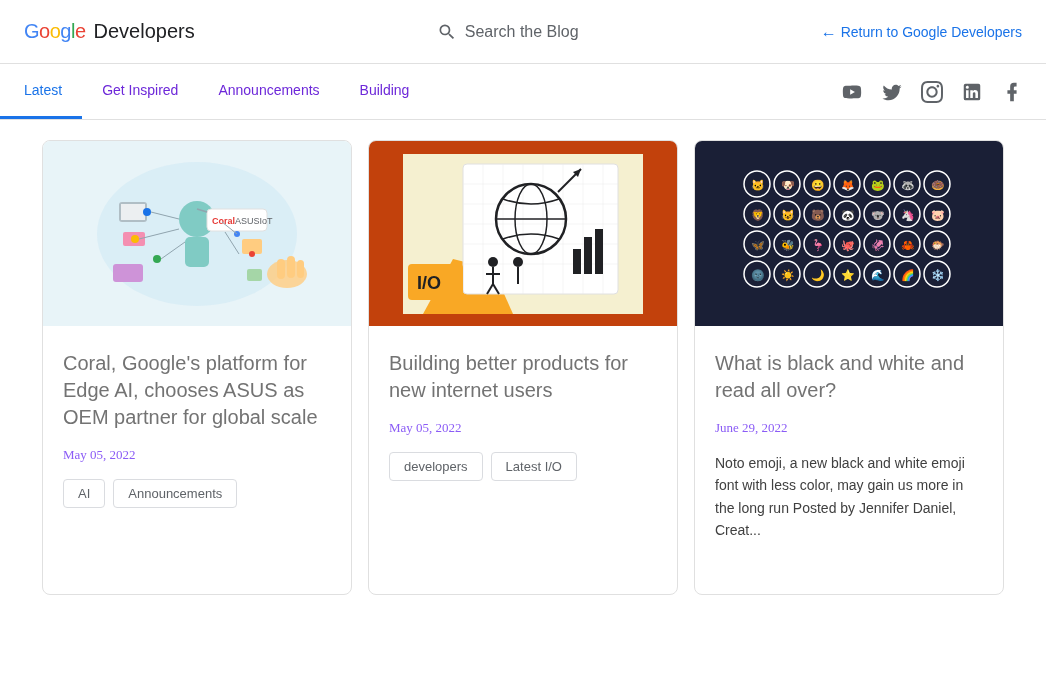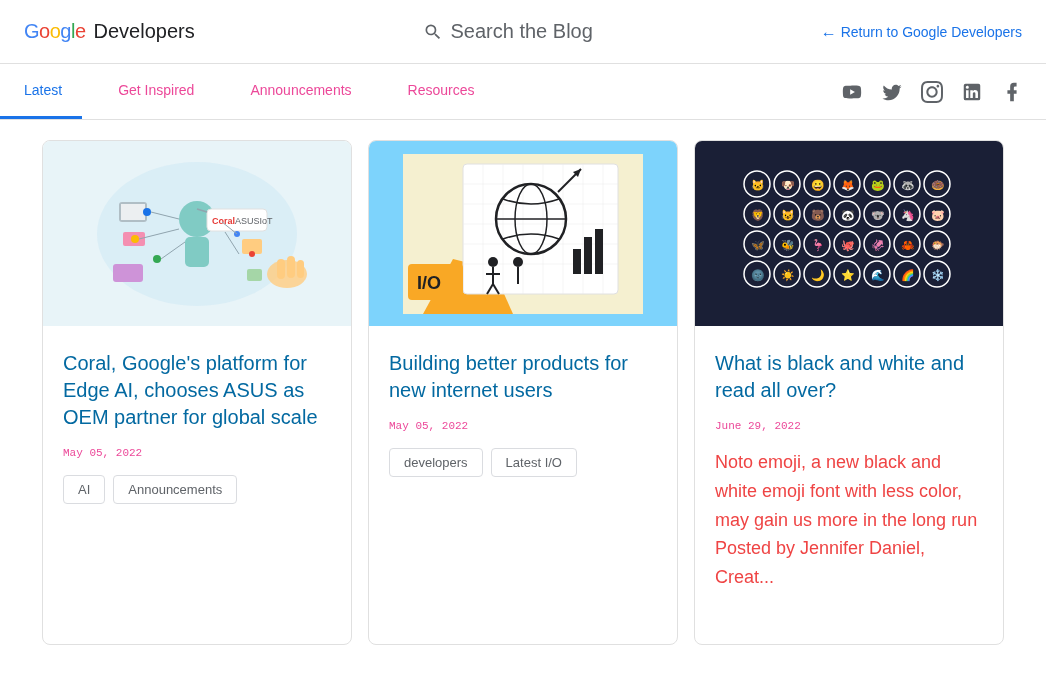--- a/index.html
+++ b/index.html
@@ -33,21 +33,21 @@
     }
     .g-blue { color: #4285F4; }
     .g-red { color: #EA4335; }
     .g-yellow { color: #FBBC05; }
     .g-green { color: #34A853; }
     .header-center {
       display: flex;
       align-items: center;
       gap: 8px;
       color: #5f6368;
-      font-size: 20px;
+      font-size: 16px;
     }
     .search-icon-svg {
       width: 20px; height: 20px;
       fill: #5f6368;
     }
     .header-right {
       display: flex;
       align-items: center;
       gap: 4px;
       color: #1a73e8;
@@ -63,28 +63,28 @@
     .nav {
       display: flex;
       align-items: center;
       justify-content: space-between;
       padding: 0 0 0 0;
       border-bottom: 1px solid #e0e0e0;
     }
     .nav-tabs {
       display: flex;
       align-items: center;
-      gap: 16px;
+      gap: 0;
       padding-left: 0;
     }
     .nav-tab {
       padding: 18px 20px;
       font-size: 14px;
       font-weight: 500;
-      color: #ec4899;
+      color: #6d28d9;
       cursor: pointer;
       border-bottom: 3px solid transparent;
       position: relative;
     }
     .nav-tab.active {
       color: #1a73e8;
       border-bottom: 3px solid #1a73e8;
     }
     .nav-tab:first-child {
       padding-left: 24px;
@@ -129,44 +129,44 @@
       display: flex;
       align-items: center;
       justify-content: center;
       overflow: hidden;
     }
     .card-image-1 {
       background: #e8f4f8;
       justify-content: center;
     }
     .card-image-2 {
-      background: #7dd3fc;
+      background: #c2410c;
     }
     .card-image-3 {
       background: #1a1f36;
     }
     .card-body {
       padding: 24px 20px 20px 20px;
     }
     .card-title {
       font-size: 20px;
       font-weight: 500;
       line-height: 1.35;
-      color: #0369a1;
+      color: #737373;
       margin-bottom: 16px;
     }
     .card-date {
-      font-size: 11px;
-      color: #ec4899;
-      font-family: Liberation Mono, monospace;
+      font-size: 13px;
+      color: #8b5cf6;
+      font-family: Liberation Serif, serif;
       margin-bottom: 16px;
     }
     .card-excerpt {
-      font-size: 18px;
-      color: #ef4444;
+      font-size: 14px;
+      color: #404040;
       line-height: 1.6;
       margin-bottom: 32px;
     }
     .tags {
       display: flex;
       flex-wrap: wrap;
       gap: 8px;
     }
     .tag {
       border: 1px solid #dadce0;
@@ -220,21 +220,21 @@
     <span class="arrow-left">←</span>
     <span>Return to Google Developers</span>
   </a>
 </div>
 
 <div class="nav">
   <div class="nav-tabs">
     <div class="nav-tab active">Latest</div>
     <div class="nav-tab">Get Inspired</div>
     <div class="nav-tab">Announcements</div>
-    <div class="nav-tab">Resources</div>
+    <div class="nav-tab">Building</div>
   </div>
   <div class="nav-social">
 
     <div class="social-icon">
       <svg width="22" height="22" viewBox="0 0 24 24" fill="#5f6368">
         <path d="M10 15l5.19-3L10 9v6m11.56-7.83c.13.47.22 1.1.28 1.9.07.8.1 1.49.1 2.09L22 12c0 2.19-.16 3.8-.44 4.83-.25.9-.83 1.48-1.73 1.73-.47.13-1.33.22-2.65.28-1.3.07-2.49.1-3.59.1L12 19c-4.19 0-6.8-.16-7.83-.44-.9-.25-1.48-.83-1.73-1.73-.13-.47-.22-1.1-.28-1.9-.07-.8-.1-1.49-.1-2.09L2 12c0-2.19.16-3.8.44-4.83.25-.9.83-1.48 1.73-1.73.47-.13 1.33-.22 2.65-.28 1.3-.07 2.49-.1 3.59-.1L12 5c4.19 0 6.8.16 7.83.44.9.25 1.48.83 1.73 1.73z"></path>
       </svg>
     </div>
 
     <div class="social-icon">

